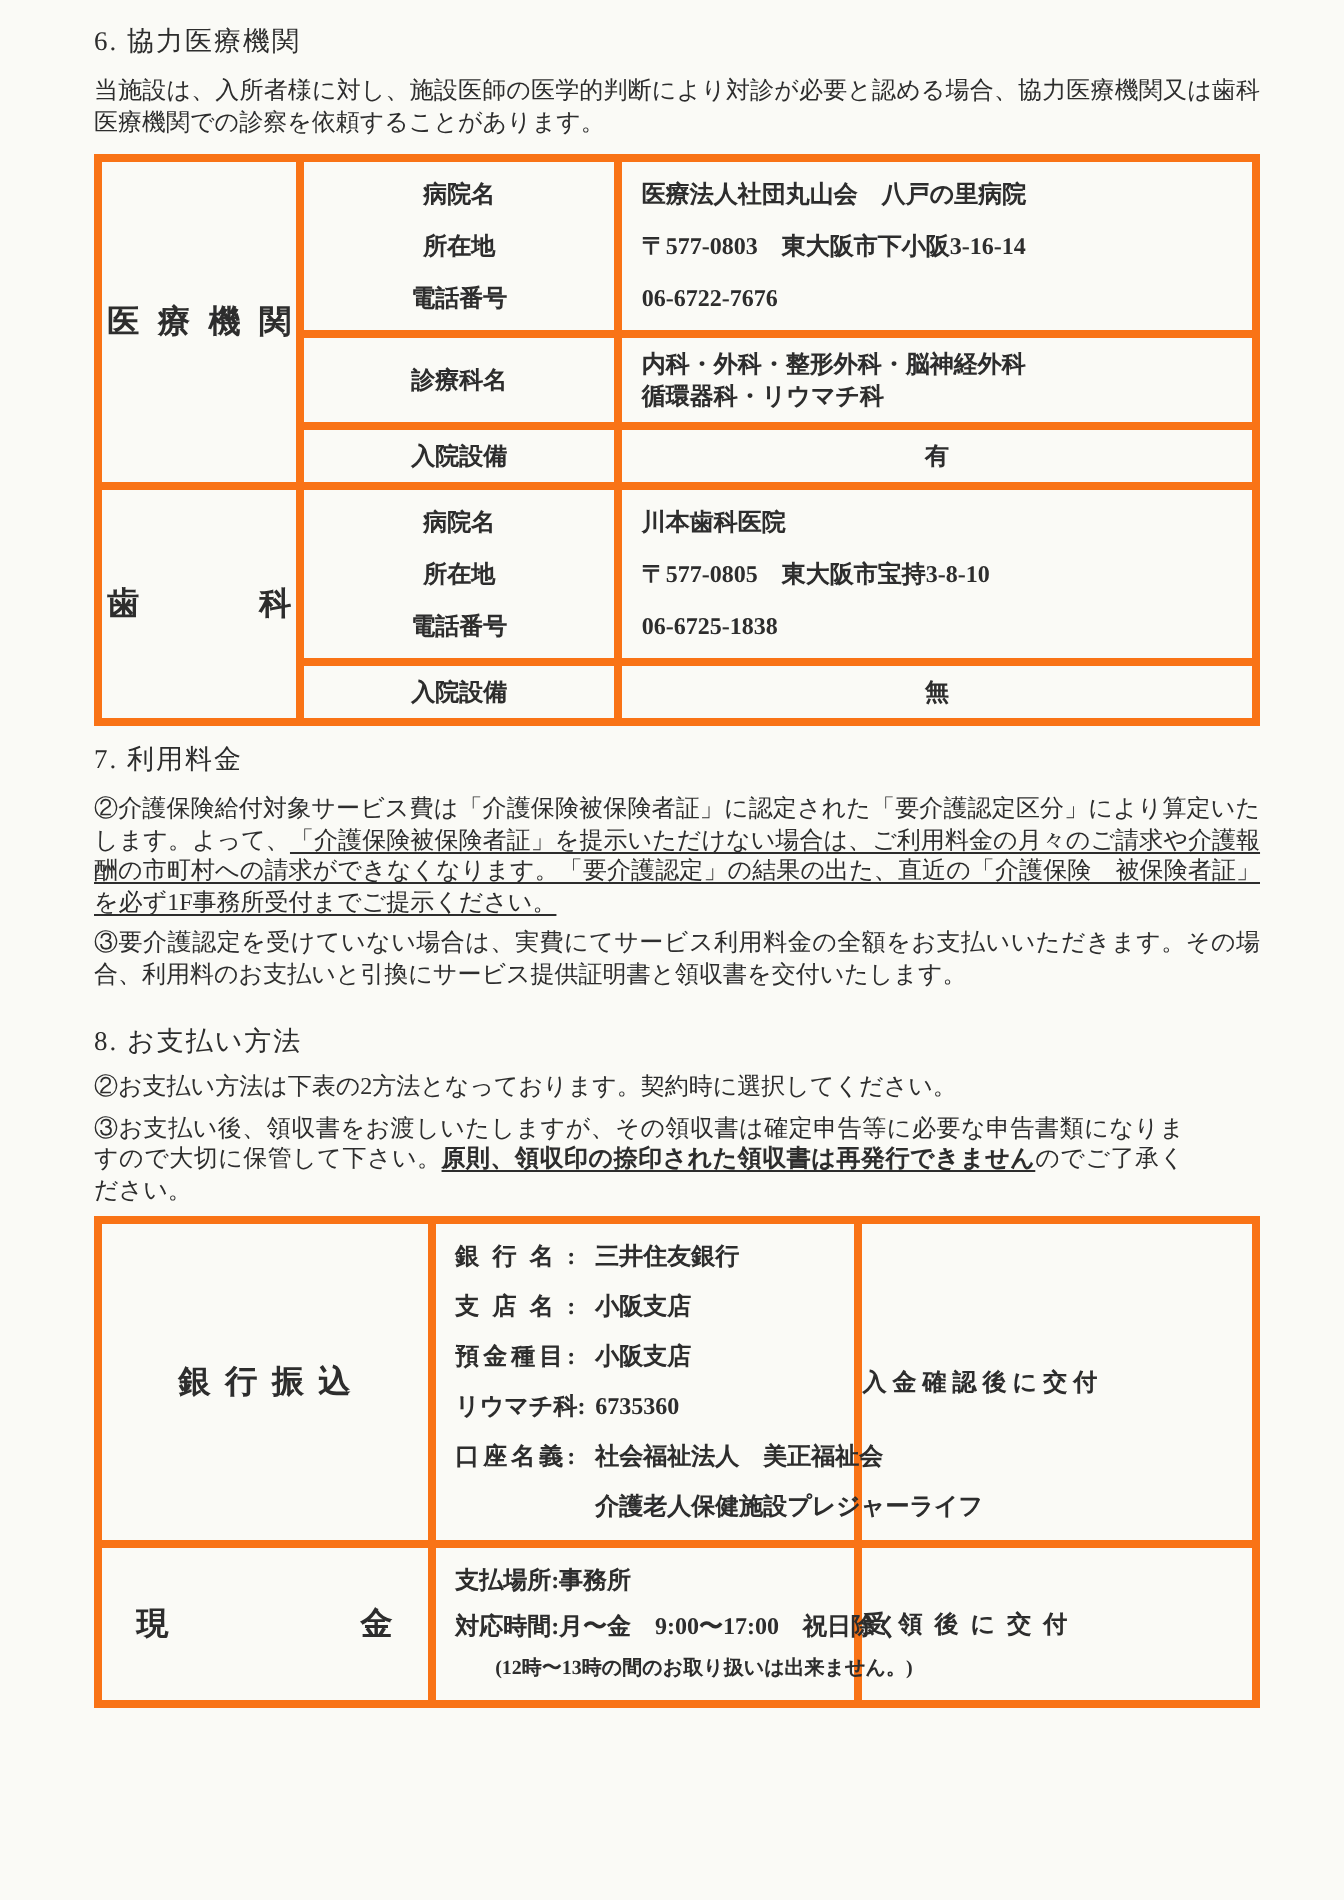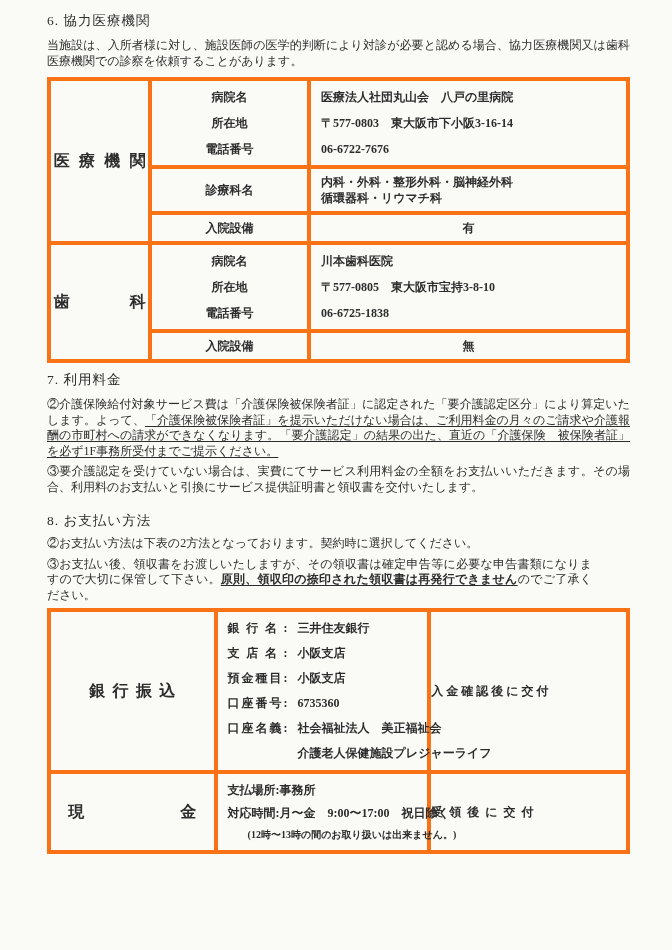--- a/index.html
+++ b/index.html
@@ -147,21 +147,21 @@
       </colgroup>
     <tbody>
     <tr>
       <td class="group">
         <span class="jlabel w86">銀行振込</span>
       </td>
       <td class="payee">
         <div class="pline"><span class="plabel">銀行名:</span><span>三井住友銀行</span></div>
         <div class="pline"><span class="plabel">支店名:</span><span>小阪支店</span></div>
         <div class="pline"><span class="plabel">預金種目:</span><span>小阪支店</span></div>
-        <div class="pline"><span class="plabel">口座番号:</span><span>6735360</span></div>
+        <div class="pline"><span class="plabel">リウマチ科:</span><span>6735360</span></div>
         <div class="pline"><span class="plabel">口座名義:</span><span>社会福祉法人　美正福祉会</span></div>
         <div class="pline cont">介護老人保健施設プレジャーライフ</div>
       </td>
       <td class="receipt">入金確認後に交付</td>
     </tr>
     <tr>
       <td class="group">
         <span class="jlabel w128">現金</span>
       </td>
       <td class="cash-cell">

